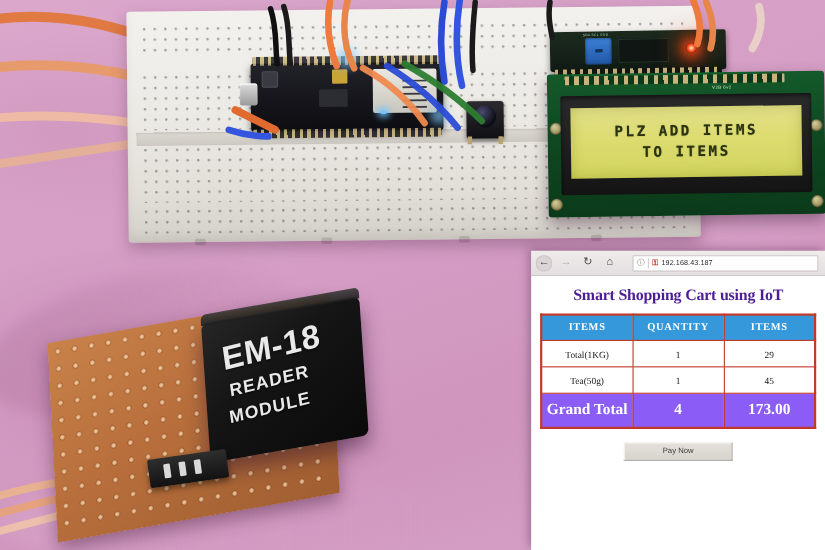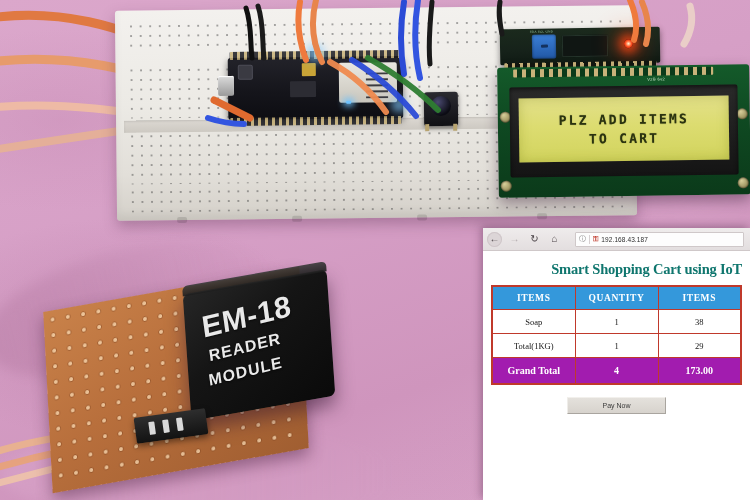--- a/index.html
+++ b/index.html
@@ -185,40 +185,40 @@
     flex:1;height:13px;margin-left:8px;margin-right:2px;background:#fdfdfd;
     border:1px solid #cfc8c9;border-radius:1px;display:flex;align-items:center;gap:3px;padding:0 3px;
   }
   .u-shield{font-size:7px;color:#7a7a7a;}
   .u-sep{width:1px;height:9px;background:#d6d0d1;}
   .u-lock{font-size:7px;color:#c0392b;font-weight:700;}
   .u-text{font-size:6.5px;color:#2d2d2d;font-family:"Liberation Sans",sans-serif;letter-spacing:.1px;}
 
   .page{padding:6px 8px 0 8px;background:#fff;height:calc(100% - 22px);box-sizing:border-box;}
   .page-title{
-    text-align:right;font-family:"Liberation Serif",serif;font-weight:700;
-    font-size:14.5px;color:#0f766e;margin:4px 0 7px 0;letter-spacing:-.2px;
+    text-align:center;font-family:"Liberation Serif",serif;font-weight:700;
+    font-size:14.5px;color:#4c1d95;margin:4px 0 7px 0;letter-spacing:-.2px;
   }
   table.cart{
     width:100%;border-collapse:collapse;table-layout:fixed;
     border:2px solid #c0392b;
   }
   table.cart th,table.cart td{
     border:1.5px solid #c0392b;text-align:center;
     font-family:"Liberation Serif",serif;
   }
   table.cart th{
     background:#3498db;color:#ffffff;font-size:9.5px;font-weight:700;letter-spacing:.6px;
     padding:6px 2px;
   }
   table.cart td{
     background:#ffffff;color:#151515;font-size:8.5px;padding:6.5px 2px;
   }
   tr.total td{
-    background:#a21caf;color:#ffffff;font-weight:700;font-size:10px;padding:7px 2px;border-color:#c0392b;
+    background:#8b5cf6;color:#ffffff;font-weight:700;font-size:14px;padding:7px 2px;border-color:#c0392b;
   }
   tr.total td.lbl{text-align:center;}
   .paywrap{display:flex;justify-content:center;margin-top:12px;}
   .paybtn{
     background:linear-gradient(180deg,#e4e1dc,#d7d3cd);
     border:1px solid #a9a59f;border-top-color:#f2f0ec;border-left-color:#efede9;
     color:#3a3a3a;font-size:7px;font-family:"Liberation Sans",sans-serif;
     padding:4px 34px;cursor:pointer;
   }
 </style>
@@ -284,21 +284,21 @@
   <div class="lcdpcb">
     <div class="lcd-hdr"></div>
     <div class="lcd-screwed" style="left:2px;top:44px"></div>
     <div class="lcd-screwed" style="right:2px;top:44px"></div>
     <div class="lcd-screwed" style="left:2px;bottom:6px"></div>
     <div class="lcd-screwed" style="right:2px;bottom:6px"></div>
     <div class="lcd-mark" style="left:150px;top:11px;">V2B  6v2</div>
     <div class="lcd-bezel">
       <div class="lcd-screen">
         <div>PLZ ADD ITEMS</div>
-        <div>TO CART</div>
+        <div>TO ITEMS</div>
       </div>
     </div>
   </div>
 
   <svg class="wires" width="750" height="500">
     <path d="M246,8 C252,26 250,42 252,58" stroke="#101010" stroke-width="5" fill="none" stroke-linecap="round"></path>
     <path d="M258,6 C264,24 262,42 264,58" stroke="#1b1b1b" stroke-width="5" fill="none" stroke-linecap="round"></path>
     <path d="M300,2 C296,24 300,44 306,60" stroke="#ef7a3d" stroke-width="6" fill="none" stroke-linecap="round"></path>
     <path d="M316,0 C310,24 314,46 322,62" stroke="#e8854b" stroke-width="6" fill="none" stroke-linecap="round"></path>
     <path d="M404,2 C400,26 400,50 404,74" stroke="#2b4bd6" stroke-width="6" fill="none" stroke-linecap="round"></path>
@@ -353,28 +353,28 @@
       <table class="cart">
         <thead>
           <tr>
             <th>ITEMS</th>
             <th>QUANTITY</th>
             <th>ITEMS</th>
           </tr>
         </thead>
         <tbody>
           <tr>
-            <td>Soap</td>
-            <td>1</td>
-            <td>38</td>
-          </tr>
-          <tr>
             <td>Total(1KG)</td>
             <td>1</td>
             <td>29</td>
+          </tr>
+          <tr>
+            <td>Tea(50g)</td>
+            <td>1</td>
+            <td>45</td>
           </tr>
           <tr class="total">
             <td class="lbl">Grand Total</td>
             <td>4</td>
             <td>173.00</td>
           </tr>
         </tbody>
       </table>
 
       <div class="paywrap">

